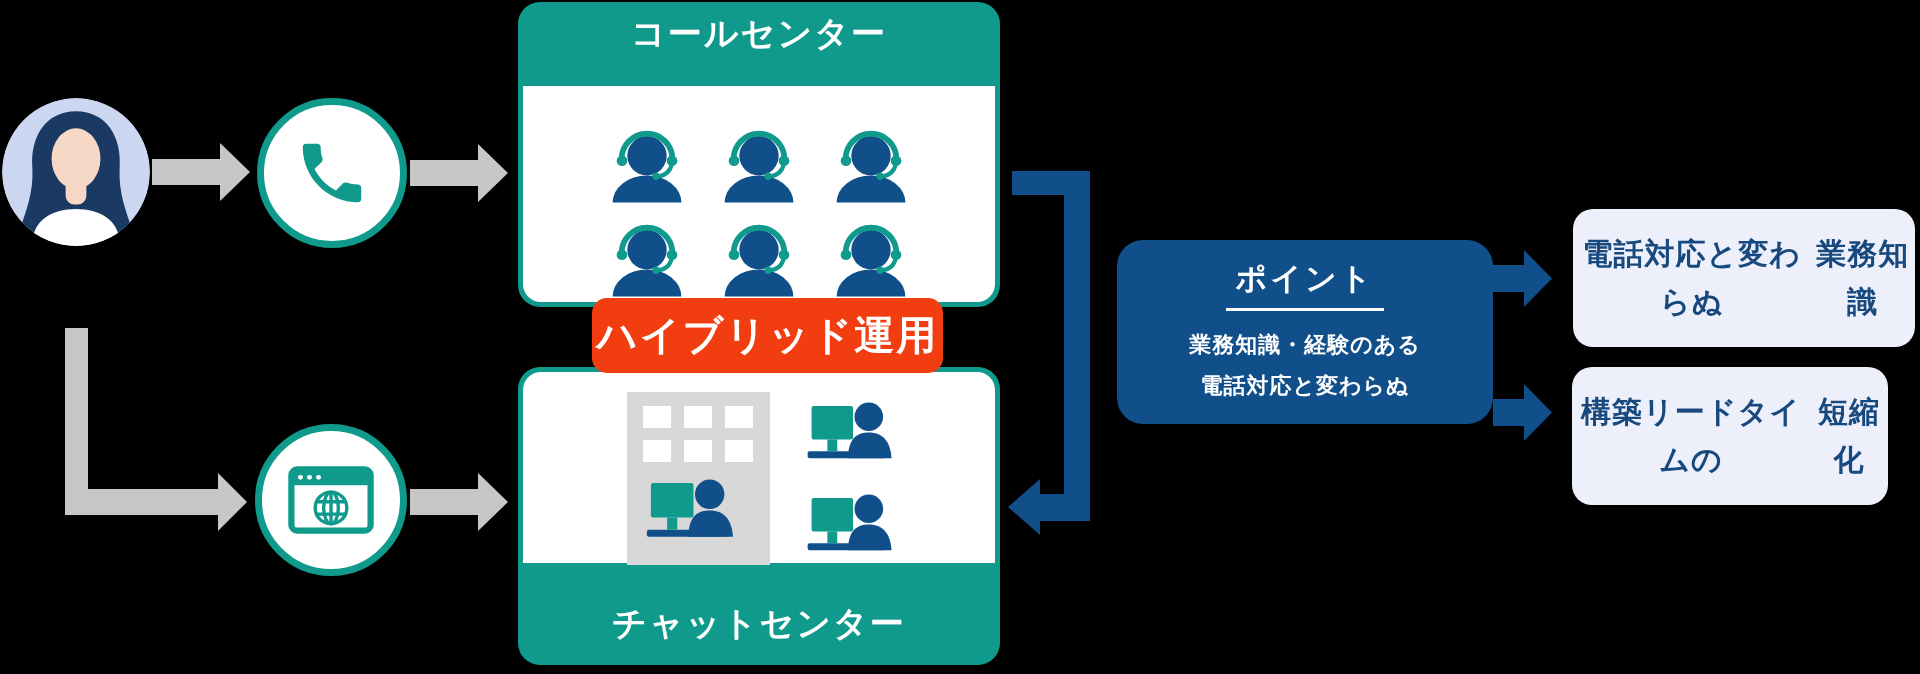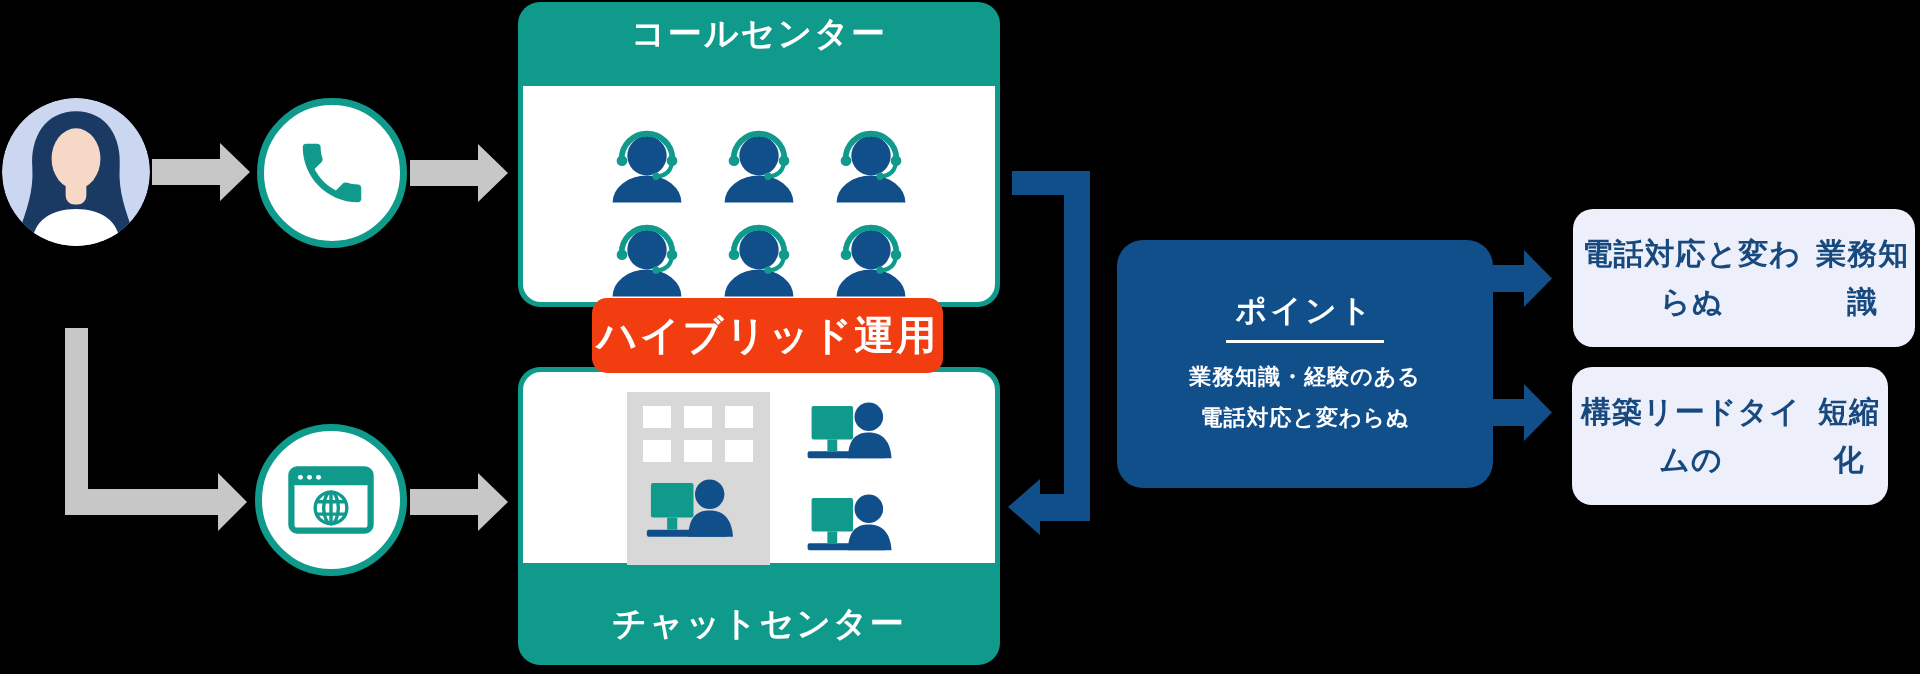--- a/index.html
+++ b/index.html
@@ -195,21 +195,21 @@
     </div>
     <div class="bar" style="height:82px">チャットセンター</div>
   </div>
 
   <div class="abs hybrid" style="left:592px;top:298px;width:351px;height:75px">ハイブリッド運用</div>
 
   <svg class="abs" style="left:1008px;top:171px" width="82" height="364">
     <polygon points="4,0 82,0 82,350 32,350 32,364 0,336 32,308 32,323 56,323 56,24 4,24" fill="var(--blue)"></polygon>
   </svg>
 
-  <div class="abs pointbox" style="left:1117px;top:240px;width:376px;height:248px">
+  <div class="abs pointbox" style="left:1117px;top:240px;width:376px;height:184px">
     <div class="ttl">ポイント</div>
     <div class="ln">業務知識・経験のある</div>
     <div class="ln">電話対応と変わらぬ</div>
   </div>
 
   <svg class="abs" style="left:1493px;top:250px" width="59" height="57">
     <polygon points="0,15 31,15 31,0 59,28.5 31,57 31,42 0,42" fill="var(--blue)"></polygon>
   </svg>
   <svg class="abs" style="left:1493px;top:384px" width="59" height="57">
     <polygon points="0,15 31,15 31,0 59,28.5 31,57 31,42 0,42" fill="var(--blue)"></polygon>

